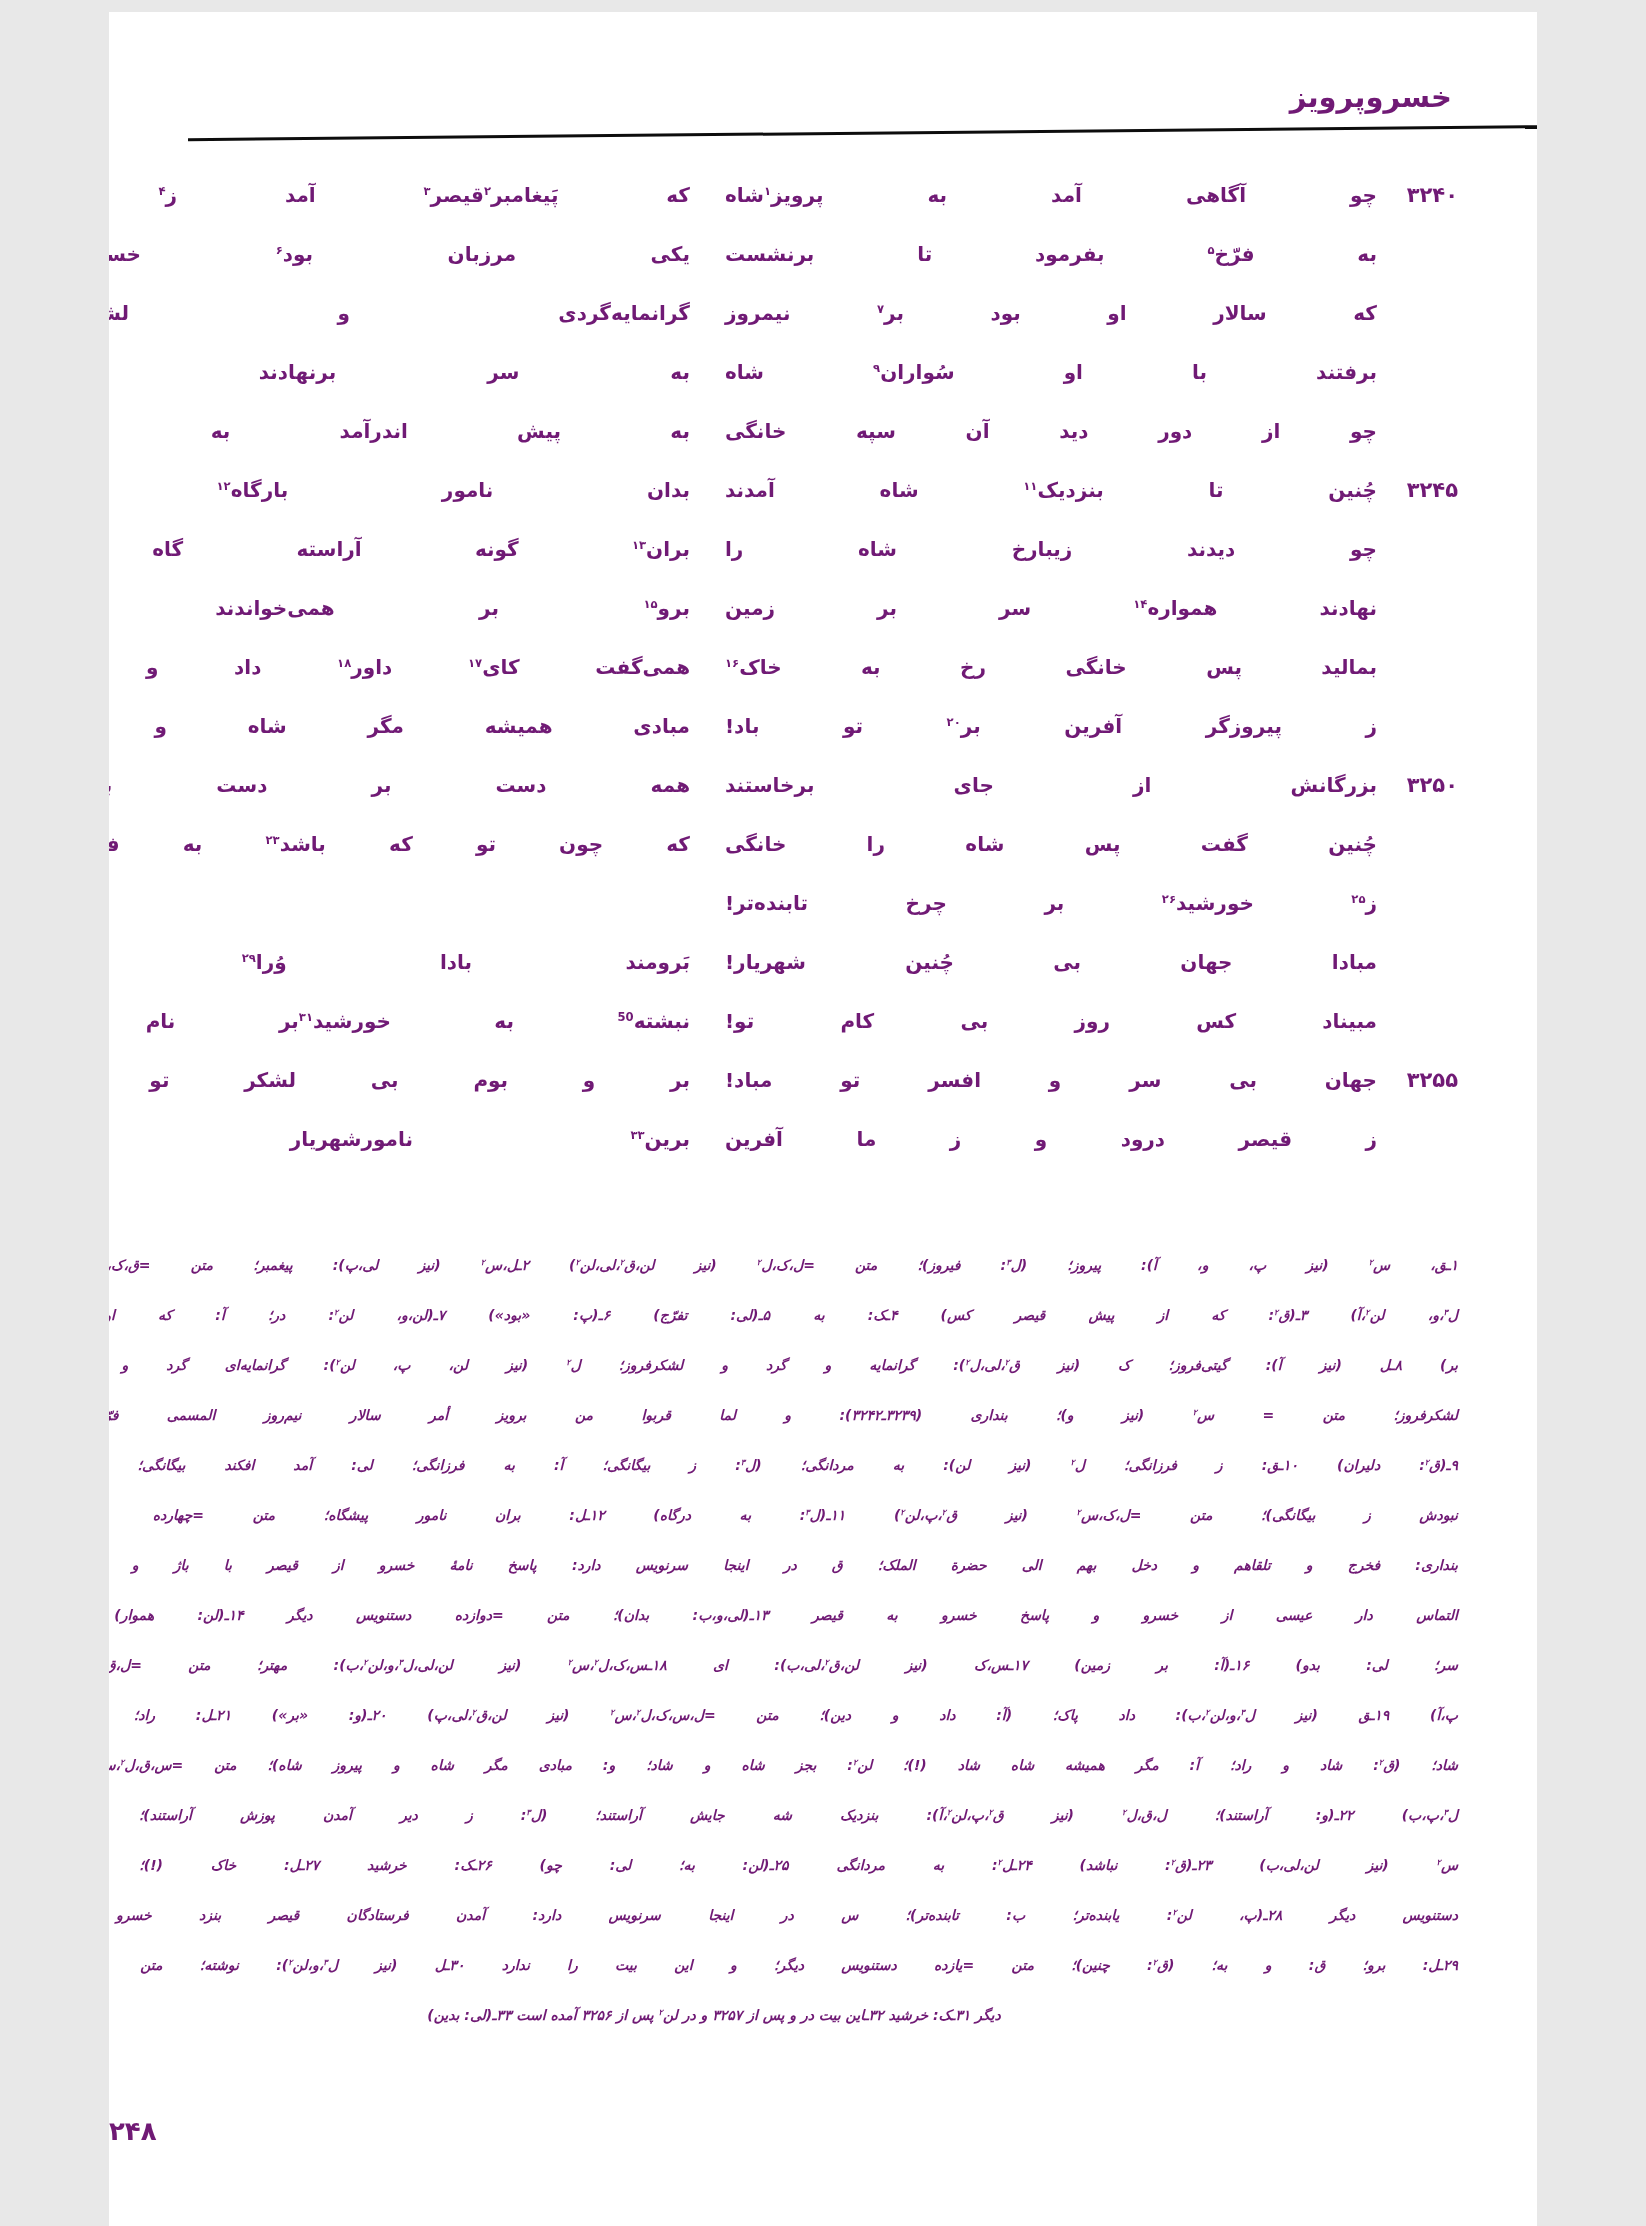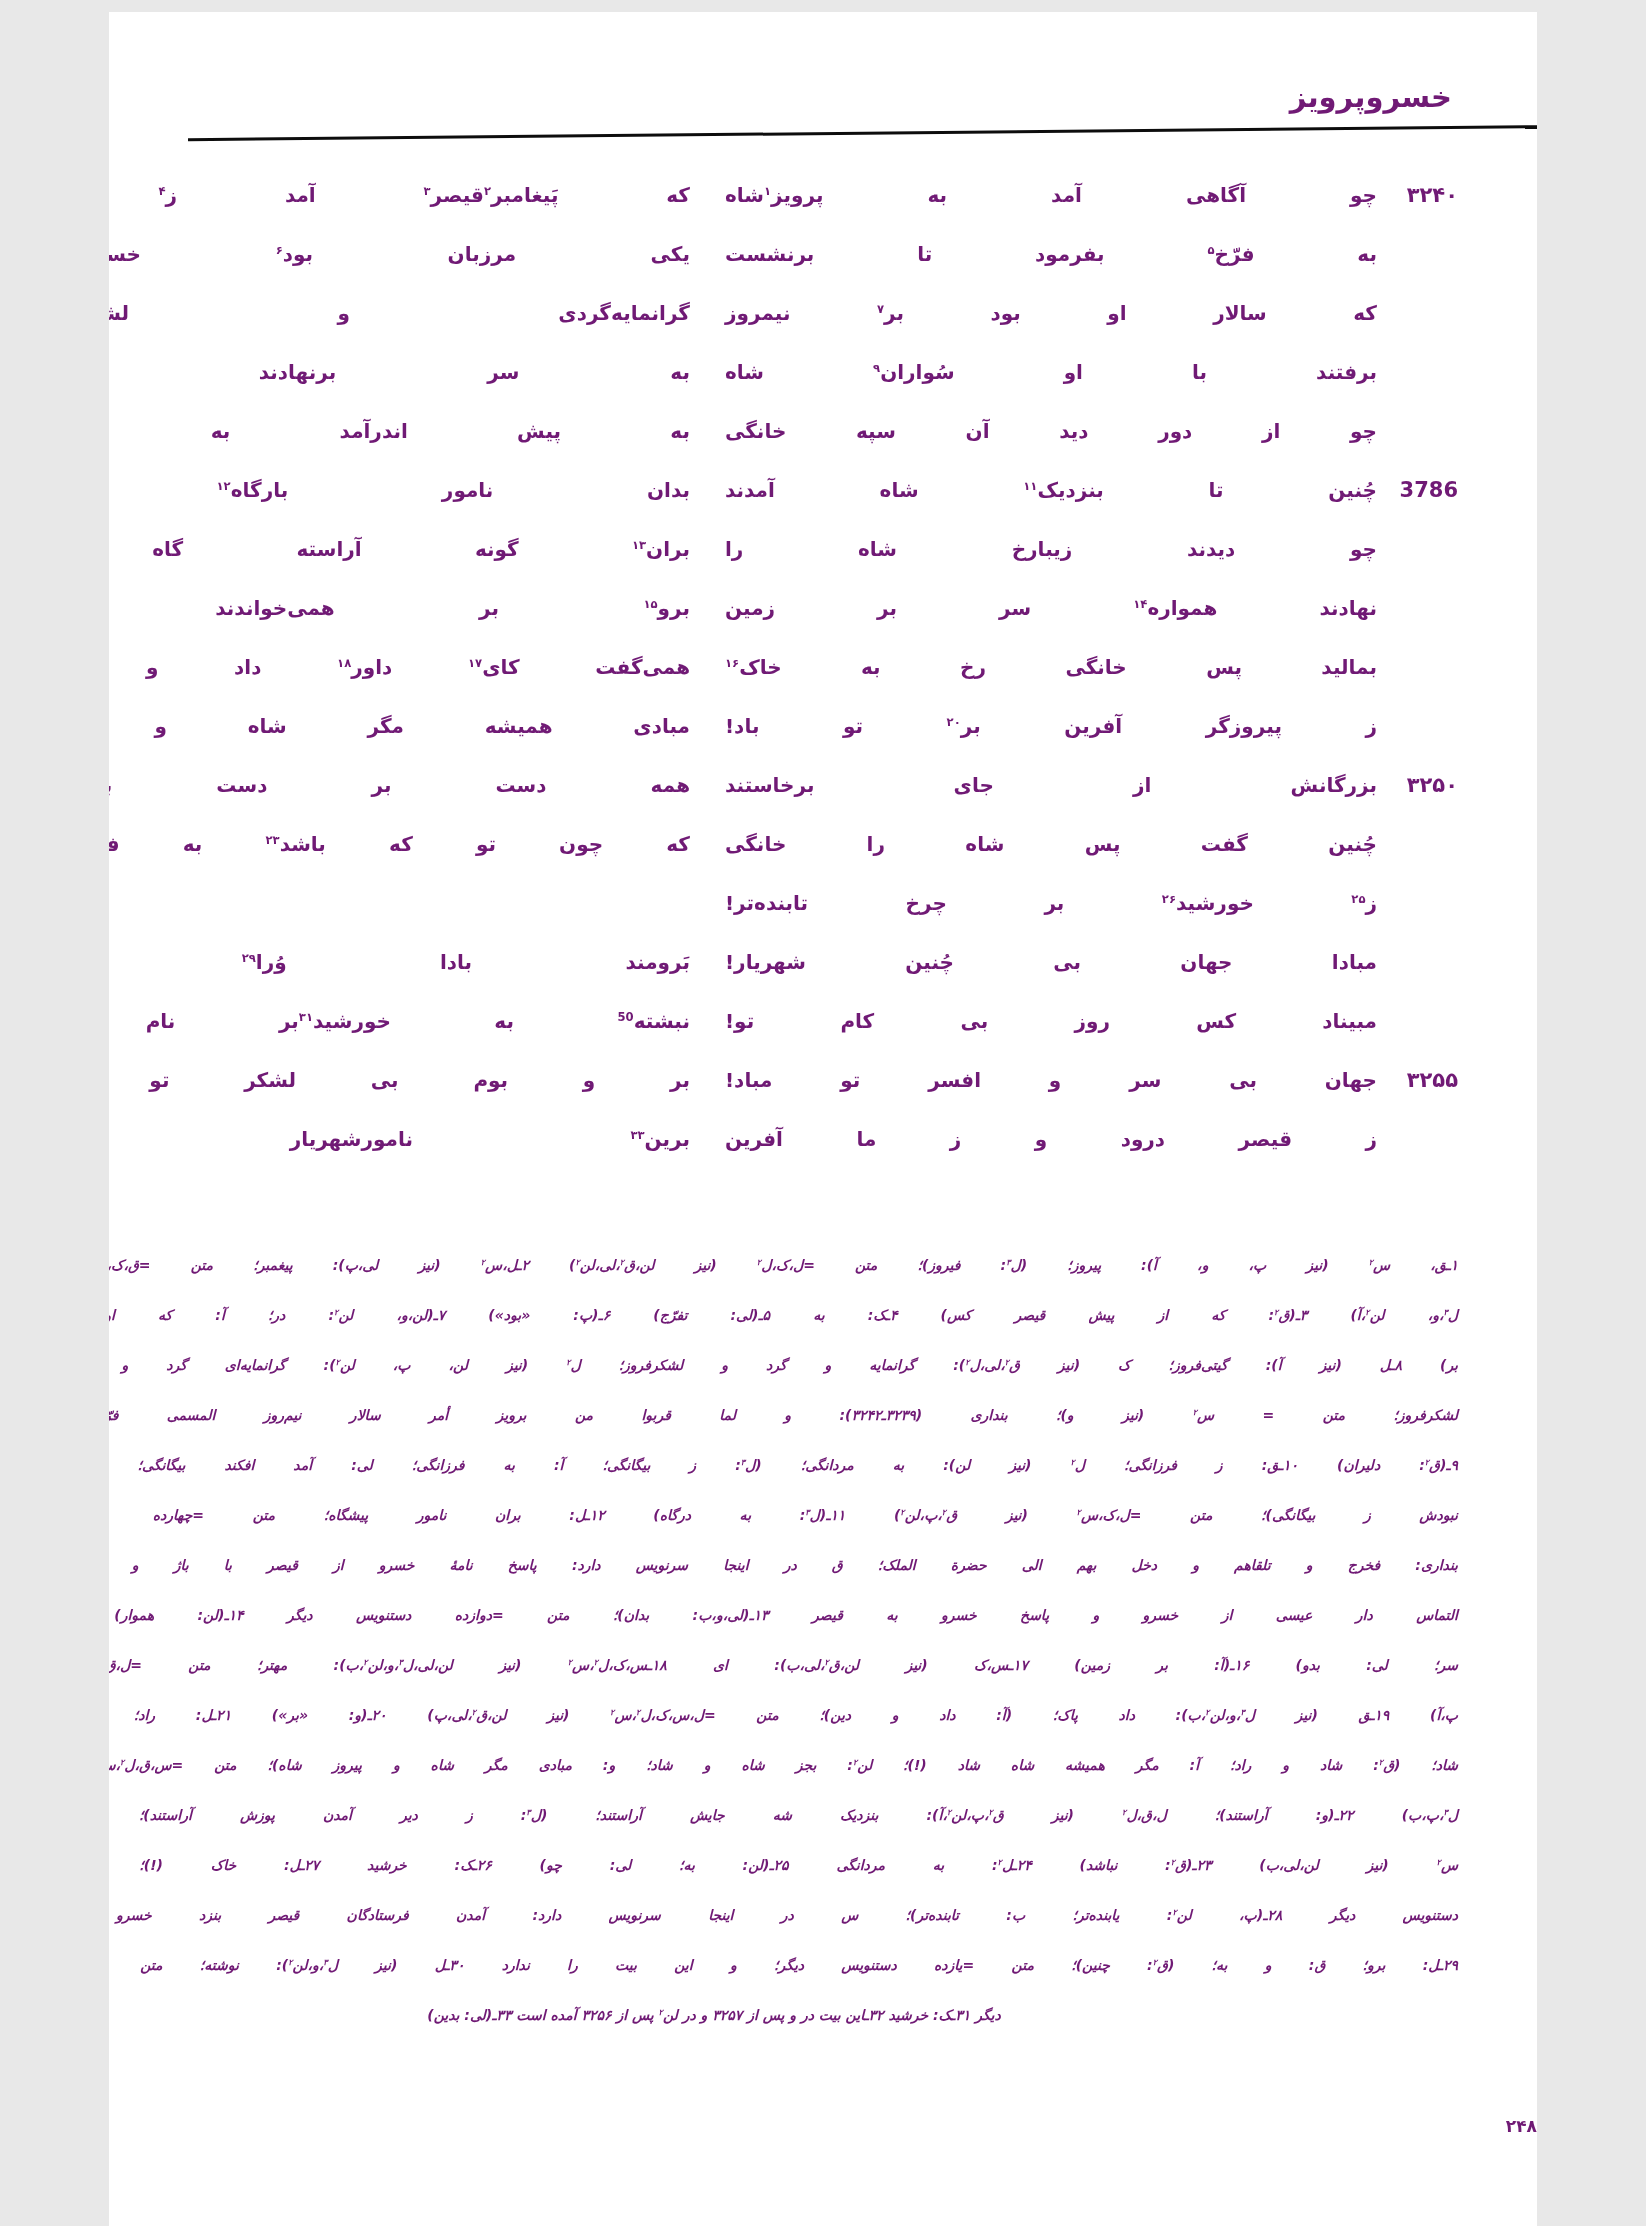--- a/index.html
+++ b/index.html
@@ -62,22 +62,22 @@
     text-align-last:center;
   }
   sup{
     font-size:0.58em;
     line-height:0;
     vertical-align:0.6em;
     font-weight:700;
   }
   .page-number{
     position:absolute;top:2104px;left:0;width:100%;
-    text-align:right;
-    font-size:17px;font-weight:700;
+    text-align:left;
+    font-size:26px;font-weight:700;
     direction:rtl;
   }
 </style>
 </head>
 <body>
 
 <div class="page">
 
   <div class="running-title">خسروپرویز</div>
 
@@ -108,21 +108,21 @@
     <div class="hemi second">به سر برنهادند زرّین‌کلاه،</div>
   </div>
 
   <div class="verse-row">
     <div class="v-num"></div>
     <div class="hemi first">چو از دور دید آن سپه خانگی</div>
     <div class="hemi second">به پیش اندرآمد به بیگانگی<sup>۱۰</sup></div>
   </div>
 
   <div class="verse-row">
-    <div class="v-num">3786</div>
+    <div class="v-num">۳۲۴۵</div>
     <div class="hemi first">چُنین تا بنزدیک<sup>۱۱</sup> شاه آمدند</div>
     <div class="hemi second">بدان نامور بارگاه<sup>۱۲</sup> آمدند</div>
   </div>
 
   <div class="verse-row">
     <div class="v-num"></div>
     <div class="hemi first">چو دیدند زیبارخ شاه را</div>
     <div class="hemi second">بران<sup>۱۳</sup> گونه آراسته گاه را،</div>
   </div>
 

